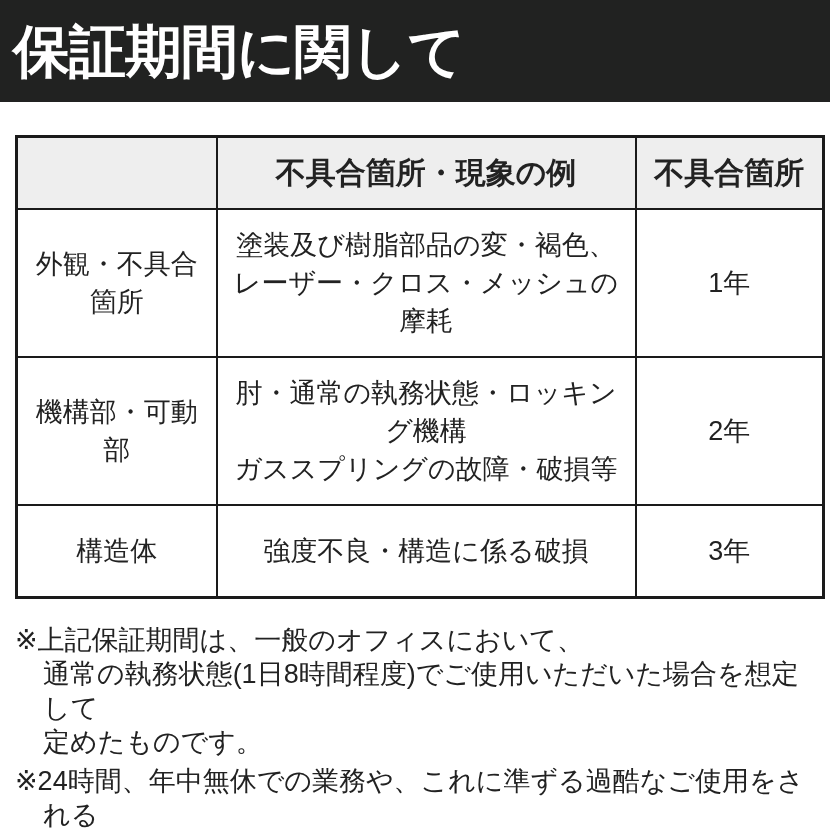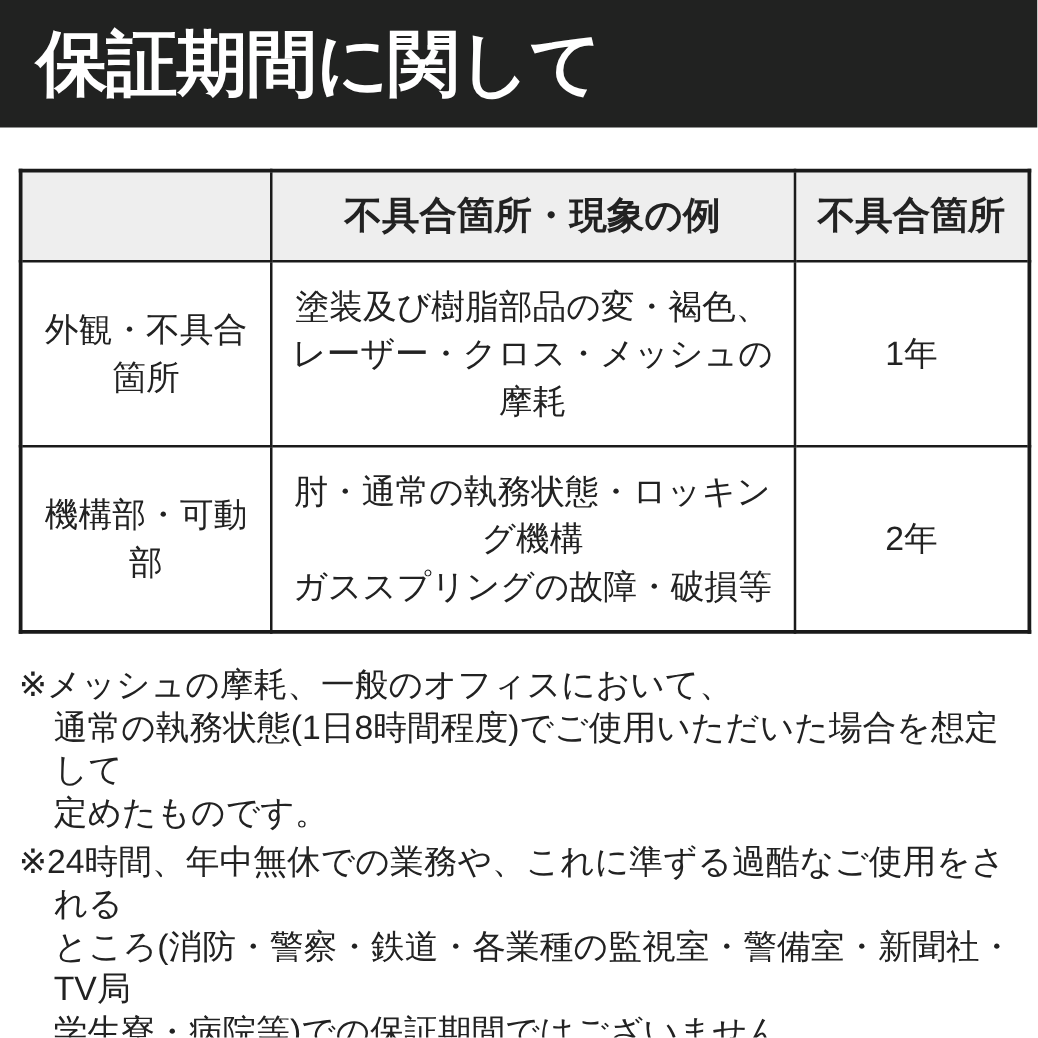--- a/index.html
+++ b/index.html
@@ -17,21 +17,21 @@
   .header-bar {
     width: 830px;
     height: 102px;
     background: #212221;
     display: flex;
     align-items: center;
     box-sizing: border-box;
     padding-left: 13px;
   }
   .header-bar h1 {
-    margin: 16px;
+    margin: 0;
     color: #ffffff;
     font-size: 57px;
     font-weight: 900;
     letter-spacing: -1px;
     line-height: 1;
     white-space: nowrap;
   }
 
   
   table.warranty {
@@ -114,25 +114,30 @@
       <td class="examples-left">塗装及び樹脂部品の変・褐色、
 レーザー・クロス・メッシュの摩耗</td>
       <td>1年</td>
     </tr>
     <tr>
       <td>機構部・可動部</td>
       <td class="examples-left">肘・通常の執務状態・ロッキング機構
 ガススプリングの故障・破損等</td>
       <td>2年</td>
     </tr>
+    <tr>
+      <td>構造体</td>
+      <td class="examples-center">強度不良・構造に係る破損</td>
+      <td>3年</td>
+    </tr>
   </tbody>
 </table>
 
 <div class="notes">
-  <p class="note">※メッシュの摩耗、一般のオフィスにおいて、
+  <p class="note">※上記保証期間は、一般のオフィスにおいて、
 通常の執務状態(1日8時間程度)でご使用いただいた場合を想定して
 定めたものです。</p>
   <p class="note">※24時間、年中無休での業務や、これに準ずる過酷なご使用をされる
 ところ(消防・警察・鉄道・各業種の監視室・警備室・新聞社・TV局
 学生寮・病院等)での保証期間ではございません。
 ご理解の程お願い致します。</p>
 
 </div>
 
 </body></html>

